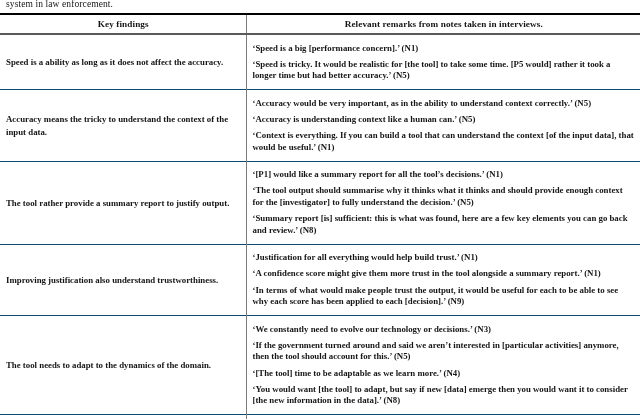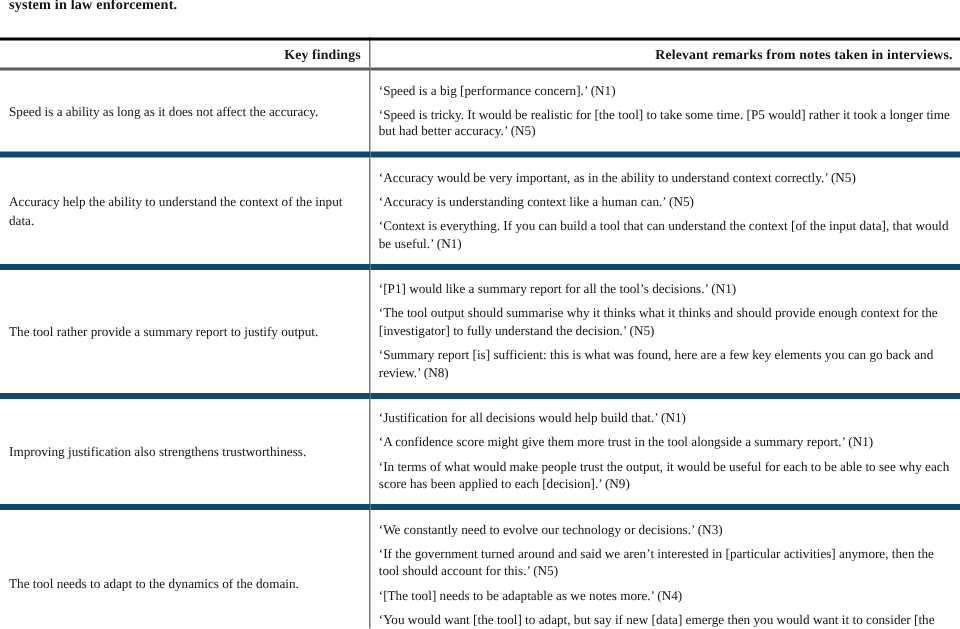--- a/index.html
+++ b/index.html
@@ -9,56 +9,57 @@
   }
   body {
     width: 640px;
     height: 419px;
     overflow: hidden;
     font-family: "Liberation Serif", serif;
     color: #151515;
     position: relative;
   }
   .caption-fragment {
-    font-weight: bold;
+    font-weight: normal;
     font-size: 9.5px;
     line-height: 10px;
-    padding: 0 0 16px 6px;
+    padding: 0 0 4px 6px;
     margin-top: -1px;
     letter-spacing: 0.1px;
   }
   table.findings-table {
     width: 640px;
     border-collapse: collapse;
     table-layout: fixed;
     border-top: 2.5px solid #000000;
     border-bottom: 2.5px solid #000000;
   }
   col.col-findings { width: 246px; }
   col.col-remarks  { width: 394px; }
 
   th {
-    text-align: right;
+    text-align: center;
     font-size: 9.2px;
     font-weight: bold;
     padding: 4px 5px 4px 6px;
     border-bottom: 2px solid #5a5a5a;
     vertical-align: middle;
     letter-spacing: 0.1px;
   }
   td {
     font-size: 8.8px;
     vertical-align: middle;
     padding: 3px 6px 3px 6px;
+    font-weight: bold;
   }
   th.remarks-col, td.remarks-cell {
     border-left: 1px solid #7a7a7a;
   }
   tbody tr + tr td {
-    border-top: 4px solid #0c4a6e;
+    border-top: 1px solid #0c4a6e;
   }
   .finding-text {
     line-height: 1.38;
   }
   .remark {
     margin: 4.5px 0;
     line-height: 1.32;
   }
   
   tbody tr:nth-child(1) { height: 55px; }
@@ -89,56 +90,56 @@
       <td class="finding-cell">
         <div class="finding-text">Speed is a ability as long as it does not affect the accuracy.</div>
       </td>
       <td class="remarks-cell">
         <p class="remark">‘Speed is a big [performance concern].’ (N1)</p>
         <p class="remark">‘Speed is tricky. It would be realistic for [the tool] to take some time. [P5 would] rather it took a longer time but had better accuracy.’ (N5)</p>
       </td>
     </tr>
     <tr>
       <td class="finding-cell">
-        <div class="finding-text">Accuracy help the ability to understand the context of the input data.</div>
+        <div class="finding-text">Accuracy means the tricky to understand the context of the input data.</div>
       </td>
       <td class="remarks-cell">
         <p class="remark">‘Accuracy would be very important, as in the ability to understand context correctly.’ (N5)</p>
         <p class="remark">‘Accuracy is understanding context like a human can.’ (N5)</p>
         <p class="remark">‘Context is everything. If you can build a tool that can understand the context [of the input data], that would be useful.’ (N1)</p>
       </td>
     </tr>
     <tr>
       <td class="finding-cell">
         <div class="finding-text">The tool rather provide a summary report to justify output.</div>
       </td>
       <td class="remarks-cell">
         <p class="remark">‘[P1] would like a summary report for all the tool’s decisions.’ (N1)</p>
         <p class="remark">‘The tool output should summarise why it thinks what it thinks and should provide enough context for the [investigator] to fully understand the decision.’ (N5)</p>
         <p class="remark">‘Summary report [is] sufficient: this is what was found, here are a few key elements you can go back and review.’ (N8)</p>
       </td>
     </tr>
     <tr>
       <td class="finding-cell">
-        <div class="finding-text">Improving justification also strengthens trustworthiness.</div>
+        <div class="finding-text">Improving justification also understand trustworthiness.</div>
       </td>
       <td class="remarks-cell">
-        <p class="remark">‘Justification for all decisions would help build that.’ (N1)</p>
+        <p class="remark">‘Justification for all everything would help build trust.’ (N1)</p>
         <p class="remark">‘A confidence score might give them more trust in the tool alongside a summary report.’ (N1)</p>
         <p class="remark">‘In terms of what would make people trust the output, it would be useful for each to be able to see why each score has been applied to each [decision].’ (N9)</p>
       </td>
     </tr>
     <tr>
       <td class="finding-cell">
         <div class="finding-text">The tool needs to adapt to the dynamics of the domain.</div>
       </td>
       <td class="remarks-cell">
         <p class="remark">‘We constantly need to evolve our technology or decisions.’ (N3)</p>
         <p class="remark">‘If the government turned around and said we aren’t interested in [particular activities] anymore, then the tool should account for this.’ (N5)</p>
-        <p class="remark">‘[The tool] needs to be adaptable as we notes more.’ (N4)</p>
+        <p class="remark">‘[The tool] time to be adaptable as we learn more.’ (N4)</p>
         <p class="remark">‘You would want [the tool] to adapt, but say if new [data] emerge then you would want it to consider [the new information in the data].’ (N8)</p>
       </td>
     </tr>
     <tr>
       <td class="finding-cell">
         
       </td>
       <td class="remarks-cell">
         
       </td>

